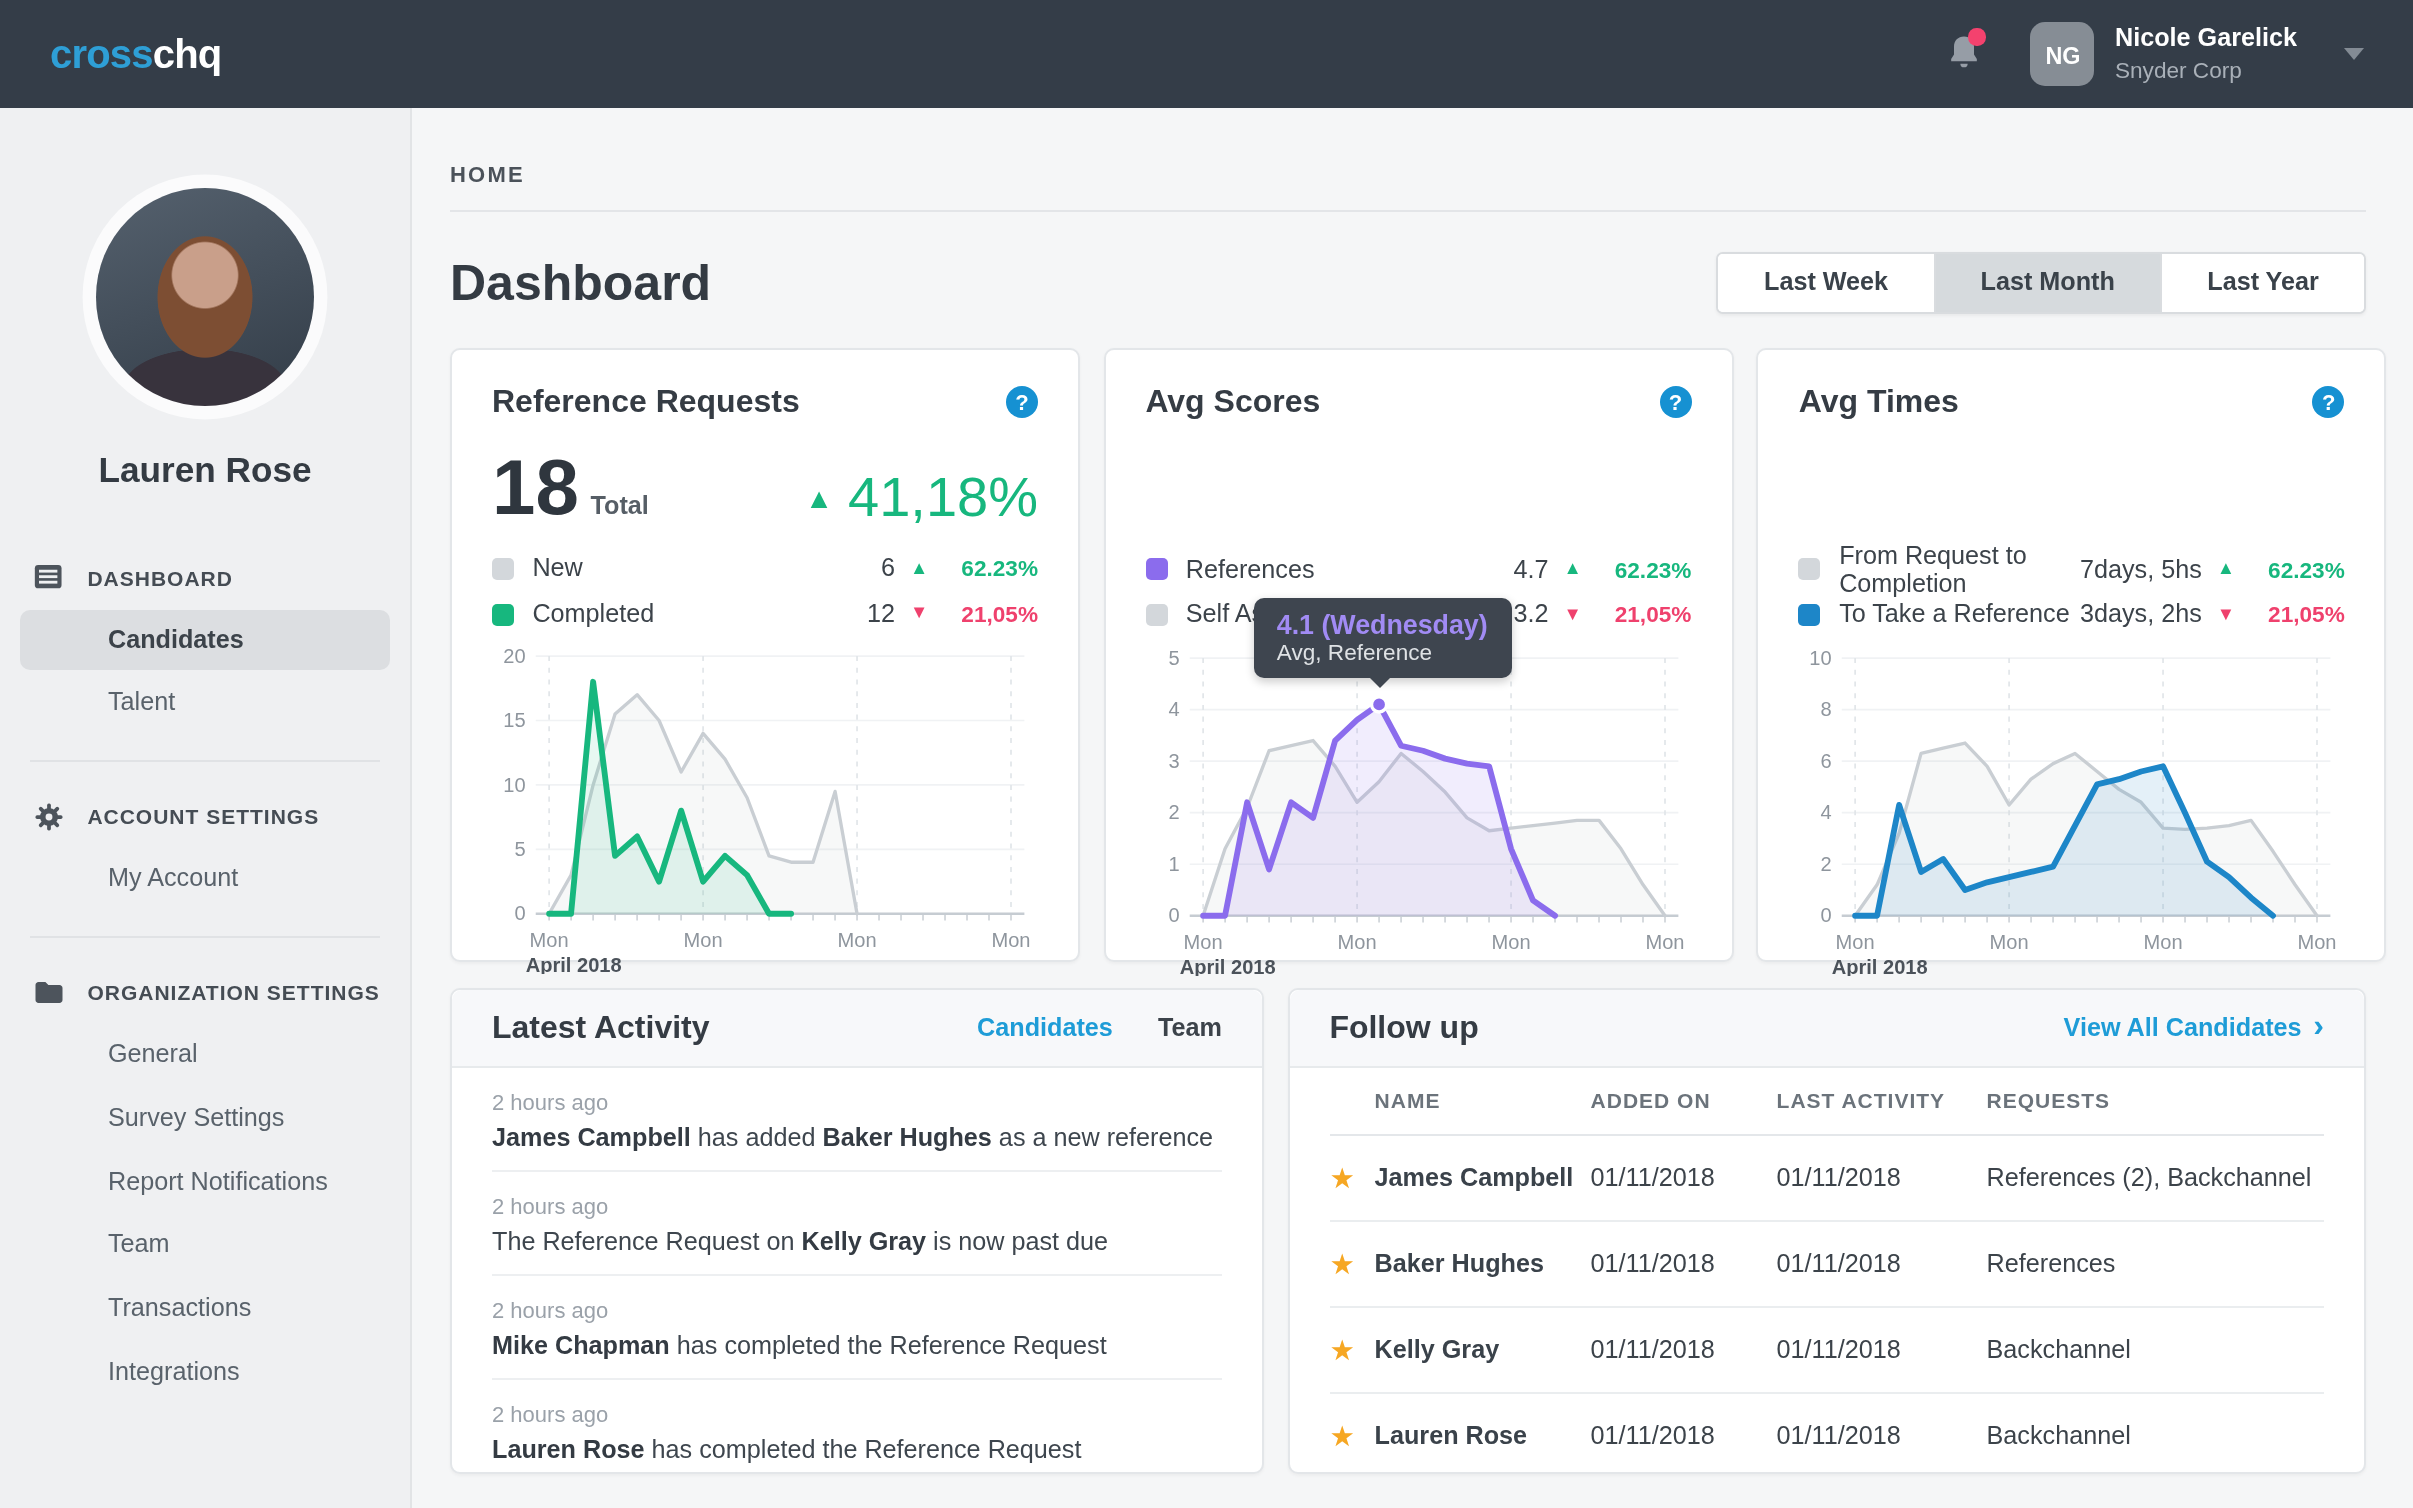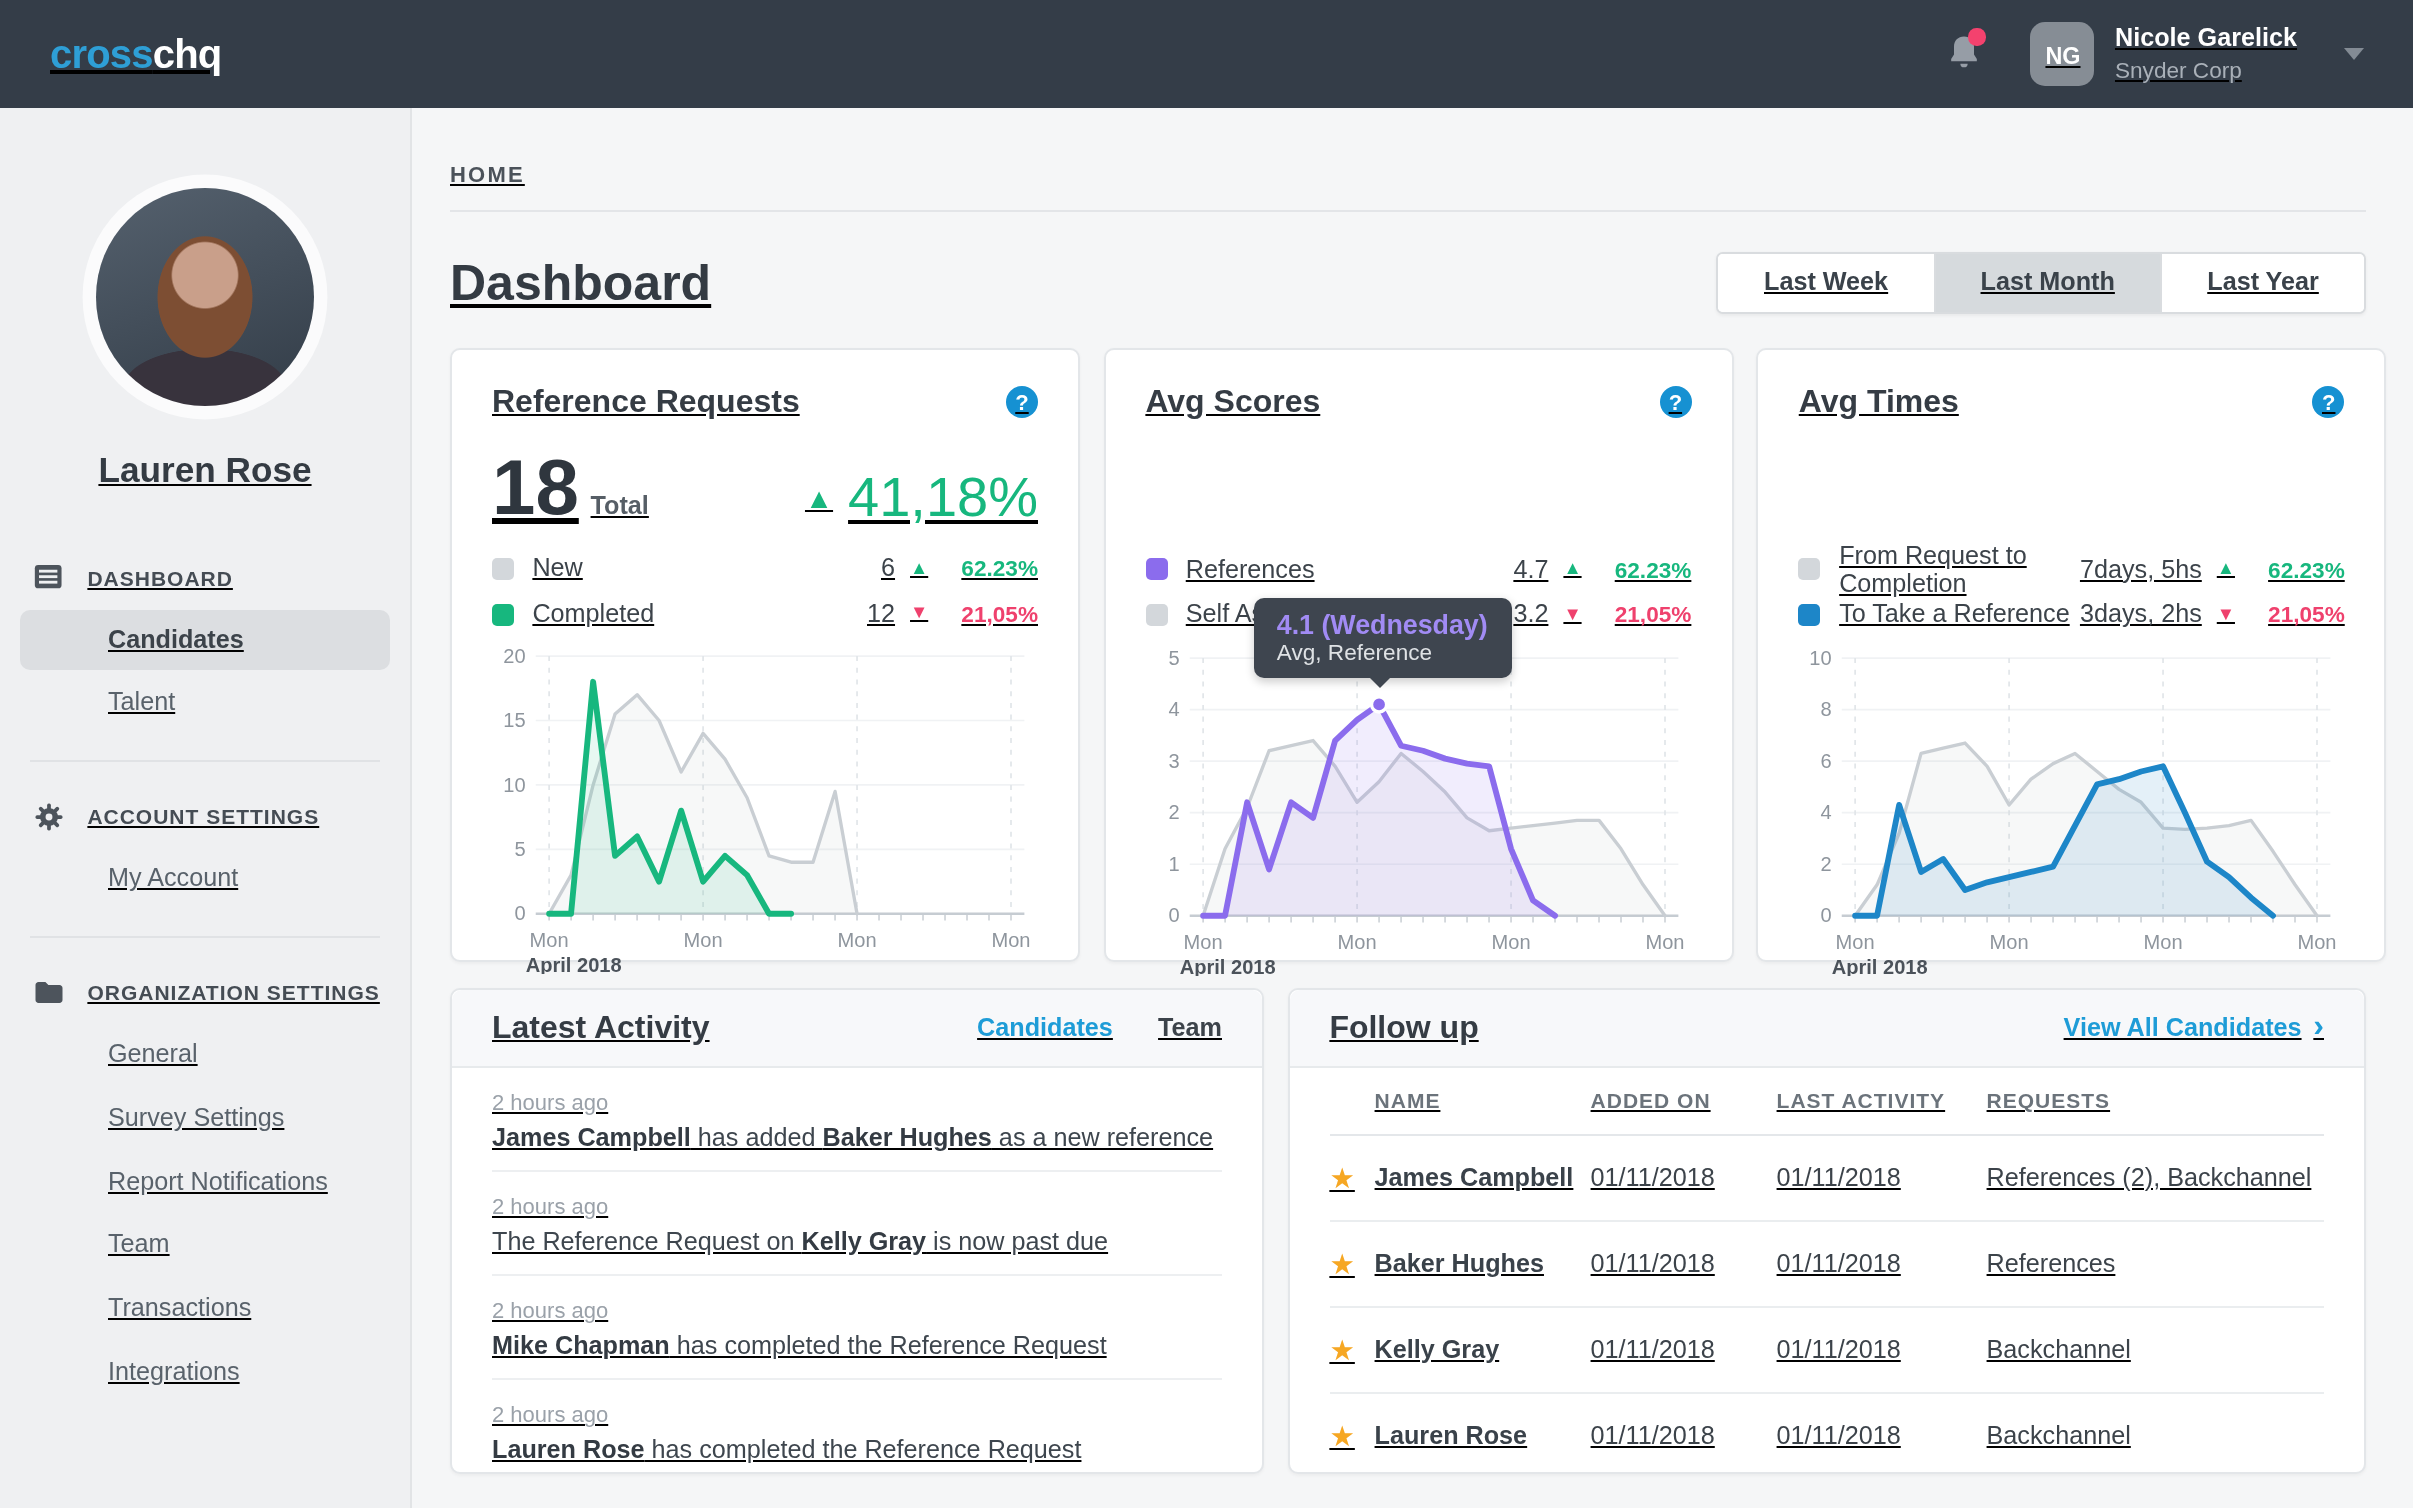--- a/index.html
+++ b/index.html
@@ -1,18 +1,18 @@
 <!DOCTYPE html>
 <html style="font-size:13.4px"><head>
 <meta charset="utf-8">
 <style>
   html,body{margin:0;padding:0;background:#f5f6f7;}
   *{box-sizing:border-box;}
   body{font-family:"Liberation Sans","DejaVu Sans",sans-serif;}
-  .viewport{width:2413px;height:1508px;overflow:hidden;text-decoration:underline;}
+  .viewport{width:2413px;height:1508px;overflow:hidden;}
   .scale{width:1207px;height:754px;transform:scale(2);transform-origin:0 0;background:#f5f6f7;}
 
   
   .topbar{height:54px;background:#343d48;display:flex;align-items:center;padding:0 25px;}
   .logo{font-size:20px;font-weight:700;letter-spacing:-0.4px;}
   .logo .l1{color:#2e9fd6;}
   .logo .l2{color:#ffffff;}
   .top-right{margin-left:auto;display:flex;align-items:center;}
   .bell-wrap{position:relative;margin-right:23.5px;cursor:pointer;}
   .bell-wrap svg{display:block;}

